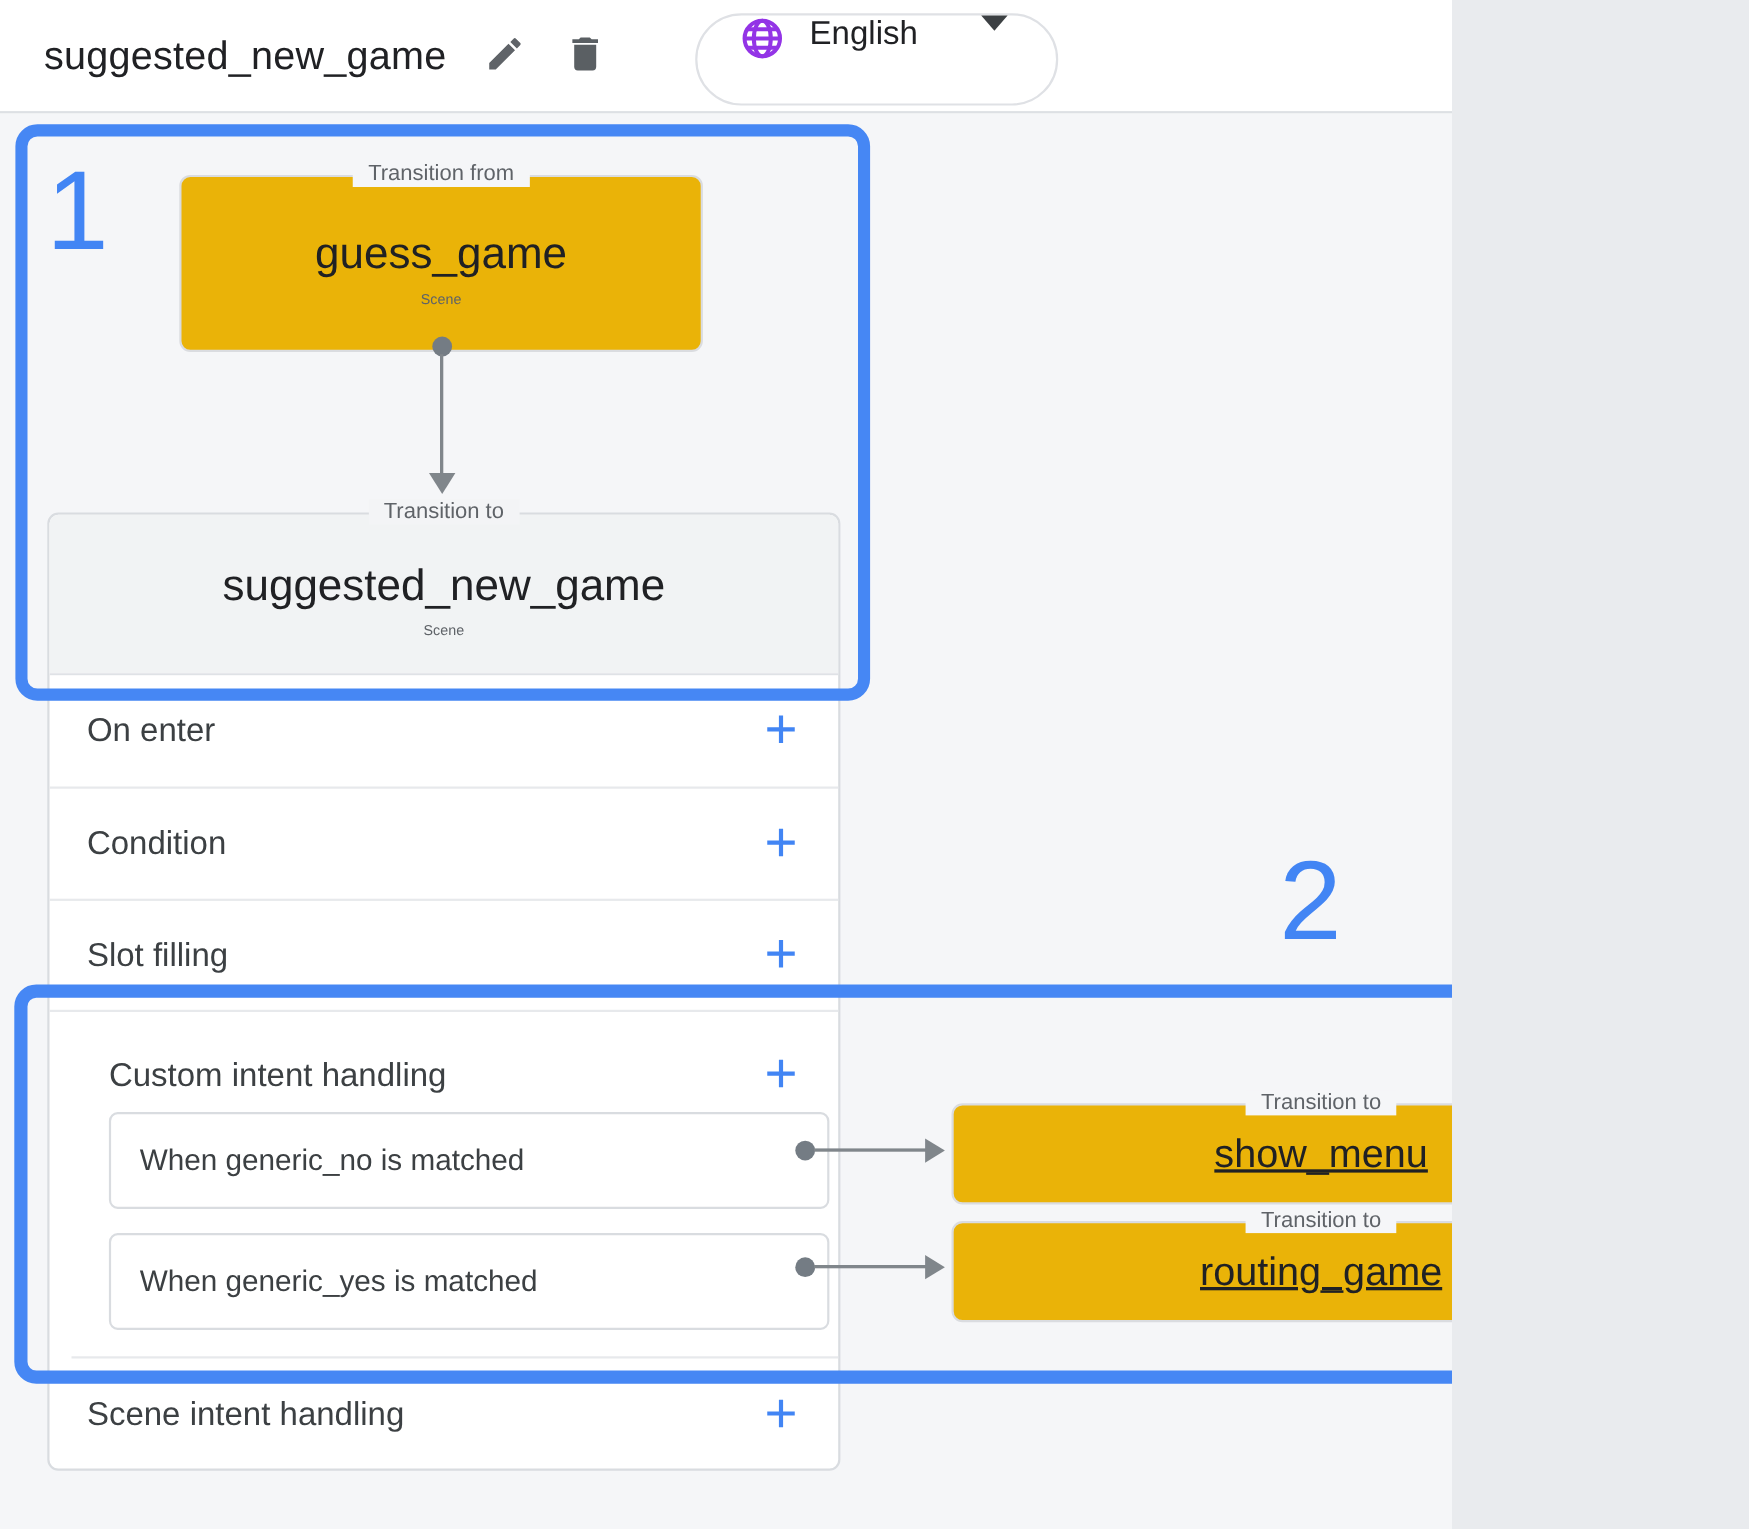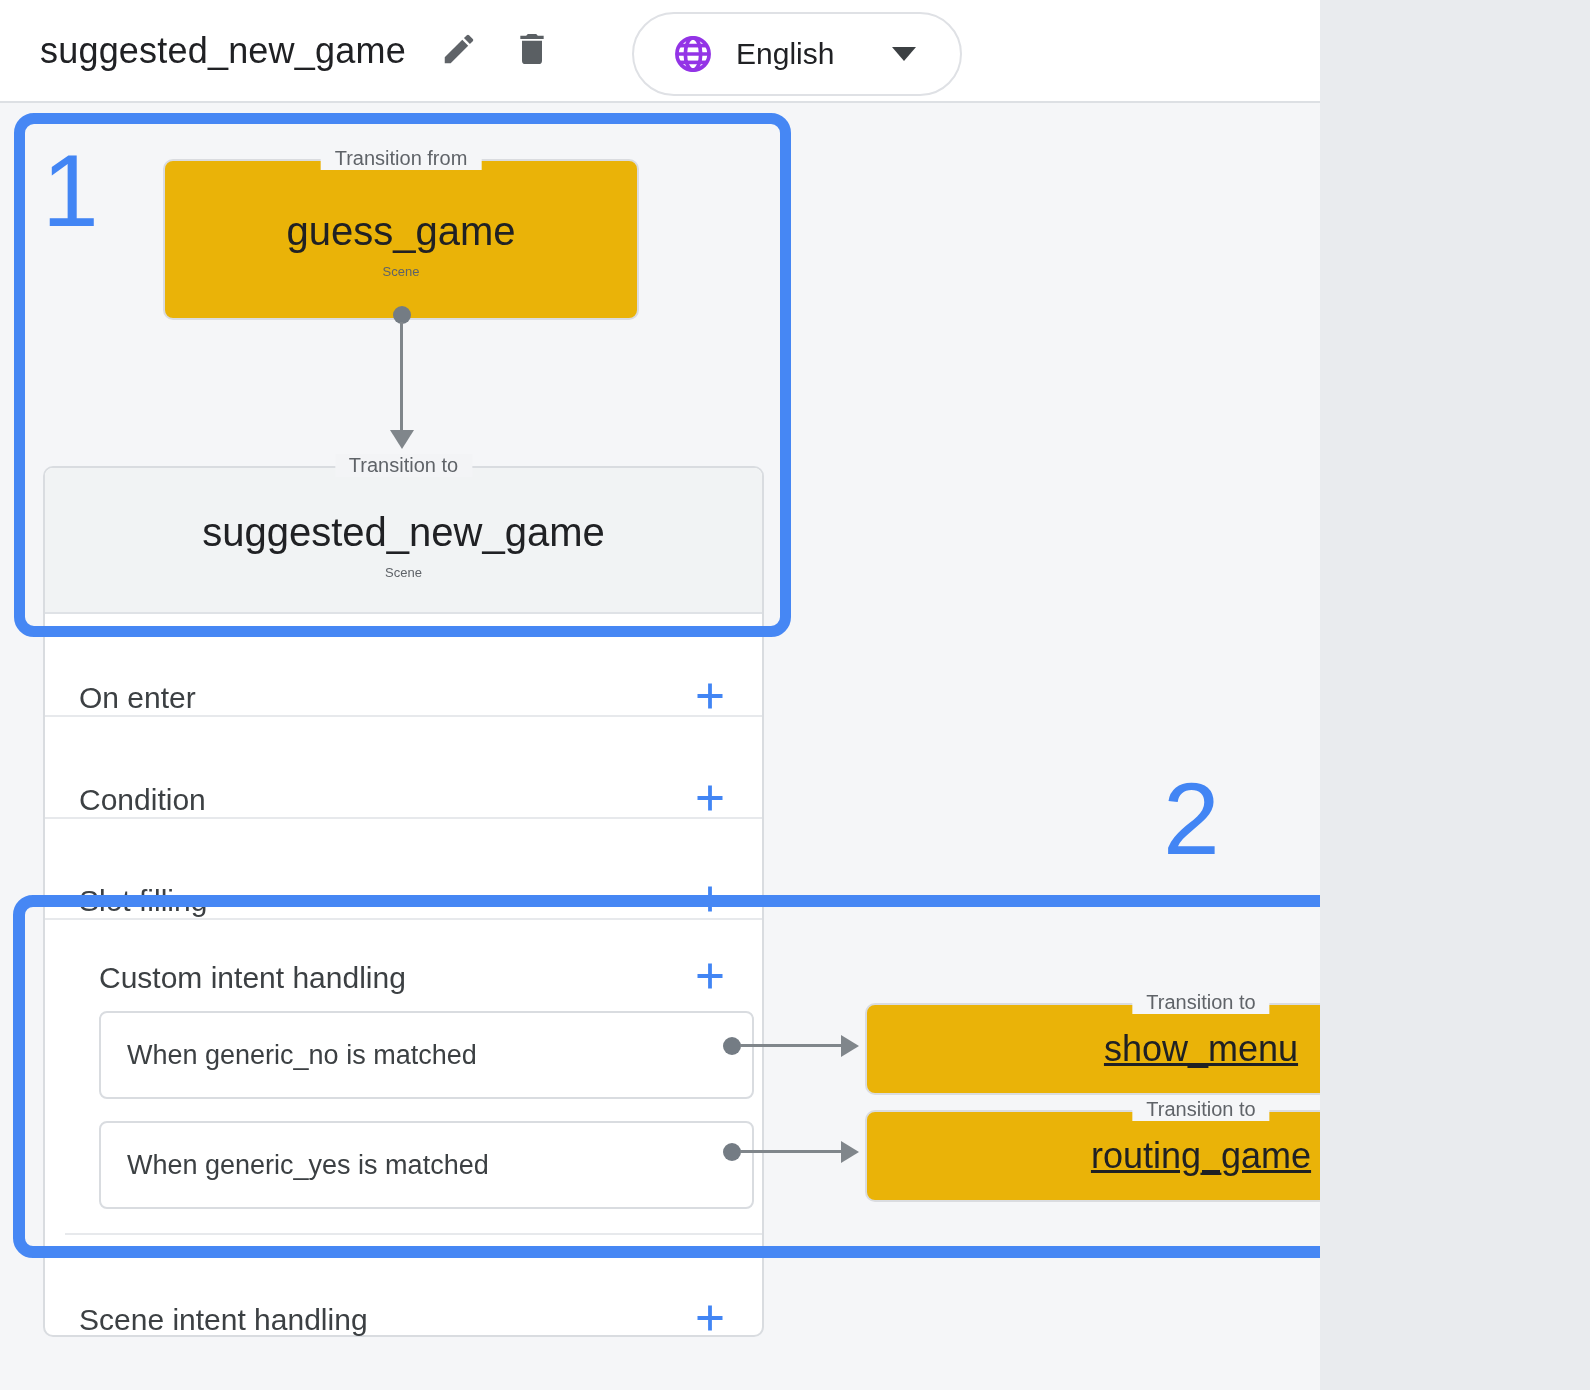--- a/index.html
+++ b/index.html
@@ -7,21 +7,21 @@
   .page{position:relative;width:1320px;height:1390px;background:#f5f6f8;overflow:hidden;}
 
   
   .header{position:absolute;left:0;top:0;width:1590px;height:101px;background:#ffffff;
           border-bottom:2px solid #dde0e4;display:flex;align-items:center;z-index:5;}
   .title{margin-left:40px;font-size:36px;font-weight:500;color:#202124;letter-spacing:0.2px;}
   .icon-btn{border:none;background:none;padding:0;margin:0;cursor:pointer;display:flex;align-items:center;justify-content:center;}
   .edit-btn{margin-left:34px;}
   .del-btn{margin-left:34px;}
   .lang-pill{position:absolute;left:632px;top:12px;width:326px;height:80px;background:#fff;
-             border:2px solid #dfe1e5;border-radius:42px;display:flex;align-items:center;cursor:pointer;}
+             border:2px solid #dfe1e5;border-radius:42px;display:flex;cursor:pointer;}
   .lang-label{margin-left:22px;font-size:30px;color:#202124;}
   .caret{margin-left:auto;margin-right:44px;width:0;height:0;border-left:12px solid transparent;
          border-right:12px solid transparent;border-top:14px solid #3c4043;}
 
   
   .node{position:absolute;background:#eab308;border:2px solid #dadce0;border-radius:10px;box-sizing:border-box;
         display:flex;flex-direction:column;align-items:center;}
   .node-legend{position:absolute;top:-14px;left:50%;transform:translateX(-50%);background:#f5f6f8;
                padding:0 14px;font-size:20px;color:#5f6368;white-space:nowrap;}
   .node-name{font-size:40px;color:#202124;}
@@ -34,21 +34,21 @@
   .vline{position:absolute;left:400px;top:322px;width:3px;height:108px;background:#80868b;z-index:3;}
   .varrow{position:absolute;left:390px;top:430px;width:0;height:0;border-left:12px solid transparent;
           border-right:12px solid transparent;border-top:19px solid #80868b;z-index:3;}
 
   
   .scene-card{position:absolute;left:43px;top:466px;width:721px;height:871px;background:#fff;
               border:2px solid #d9dce0;border-radius:10px;box-sizing:border-box;z-index:2;}
   .to-section{position:relative;height:146px;background:#f1f3f4;border-bottom:2px solid #dfe2e6;
               border-radius:8px 8px 0 0;display:flex;flex-direction:column;align-items:center;padding-top:42px;box-sizing:border-box;}
   .to-section .node-legend{background:#f3f4f6;}
-  .row{display:flex;align-items:flex-end;justify-content:space-between;
+  .row{display:flex;align-items:center;justify-content:space-between;
        padding:0 36px 0 34px;border-bottom:2px solid #e7e9ec;box-sizing:border-box;}
   .row-label{font-size:30px;color:#3c4043;}
   .row-onenter{height:103px;}
   .row-condition{height:102px;}
   .row-slot{height:101px;}
   .row-custom{height:315px;display:block;padding:0;margin-left:20px;}
   .row-system{height:102px;border-bottom:none;}
   .custom-head{display:flex;align-items:center;justify-content:space-between;
                padding:40px 36px 0 34px;}
   .add-btn{border:none;background:none;padding:0;cursor:pointer;display:flex;}

